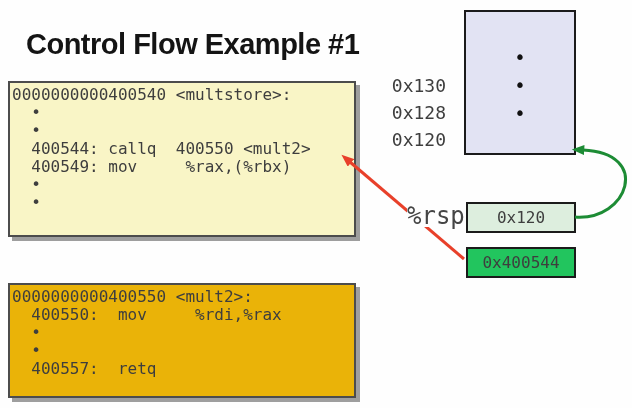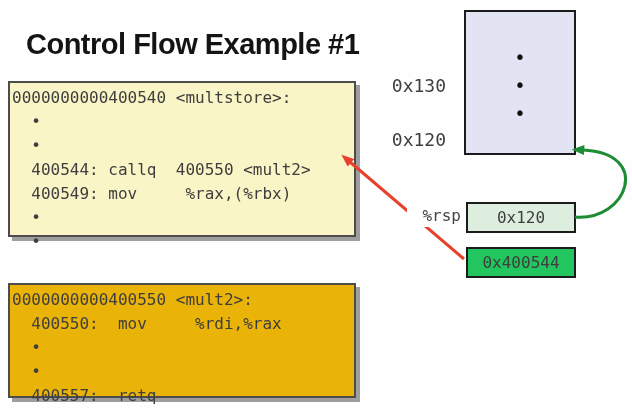--- a/index.html
+++ b/index.html
@@ -15,44 +15,44 @@
   .codebox{
     position:absolute;left:8px;width:348px;box-sizing:border-box;
     border:2px solid #4c4c4c;box-shadow:4px 4px 0 #9e9e9e;
     z-index:1;
   }
   .codebox-multstore{top:81px;height:156px;background:#f9f5c6;}
   .codebox-mult2{top:283px;height:115px;background:#eab308;}
   .code{
     margin:0;padding:3px 0 0 2px;
     font-family:"DejaVu Sans Mono","Liberation Mono",monospace;
-    font-size:16px;line-height:24px;color:#3e3e3e;white-space:pre;
+    font-size:16px;line-height:18px;color:#3e3e3e;white-space:pre;
   }
   .stackbox{
     position:absolute;left:464px;top:10px;width:112px;height:145px;
     box-sizing:border-box;background:#e2e3f3;border:2px solid #1b1b1b;z-index:1;
   }
   .stackdots{
     position:absolute;left:464px;top:43px;width:112px;text-align:center;
     z-index:2;color:#111;
   }
   .stackdots span{
     display:block;font-size:19px;line-height:28px;
     font-family:"DejaVu Sans Mono",monospace;
   }
   .addr{
     position:absolute;left:386px;width:60px;text-align:right;
     font-family:"DejaVu Sans Mono","Liberation Mono",monospace;
     font-size:18px;line-height:18px;color:#3e3e3e;z-index:2;
   }
   .addr-130{top:77px;} .addr-128{top:104px;} .addr-120{top:131px;}
   .reglabel{
-    position:absolute;left:407px;width:54px;text-align:right;
+    position:absolute;left:407px;width:54px;text-align:center;
     font-family:"DejaVu Sans Mono","Liberation Mono",monospace;
-    font-size:16px;line-height:22px;color:#454545;
+    font-size:24px;line-height:22px;color:#454545;
     background:#fefefe;z-index:6;
   }
   .reglabel-rsp{top:205px;} .reglabel-rip{top:253px;}
   .regbox{
     position:absolute;left:466px;width:110px;height:31px;box-sizing:border-box;
     border:2px solid #1b1b1b;text-align:center;z-index:1;
     font-family:"DejaVu Sans Mono","Liberation Mono",monospace;
     font-size:16px;line-height:27px;color:#3e3e3e;
   }
   .regbox-rsp{top:202px;background:#ddeede;}
@@ -85,20 +85,21 @@
   </div>
 
   <div class="stackbox"></div>
   <div class="stackdots">
     <span>•</span>
     <span>•</span>
     <span>•</span>
   </div>
 
   <div class="addr addr-130">0x130</div>
+  <div class="addr addr-128">0x128</div>
   <div class="addr addr-120">0x120</div>
 
   <svg class="arrows" width="632" height="412" viewBox="0 0 632 412">
     <defs>
       <marker id="ah-red" viewBox="0 0 10 8" refX="1" refY="4" markerWidth="13" markerHeight="10" markerUnits="userSpaceOnUse" orient="auto">
         <path d="M0 0 L10 4 L0 8 Z" fill="#e8402a"></path>
       </marker>
       <marker id="ah-green" viewBox="0 0 10 8" refX="1" refY="4" markerWidth="13" markerHeight="10" markerUnits="userSpaceOnUse" orient="auto">
         <path d="M0 0 L10 4 L0 8 Z" fill="#1d8c35"></path>
       </marker>

